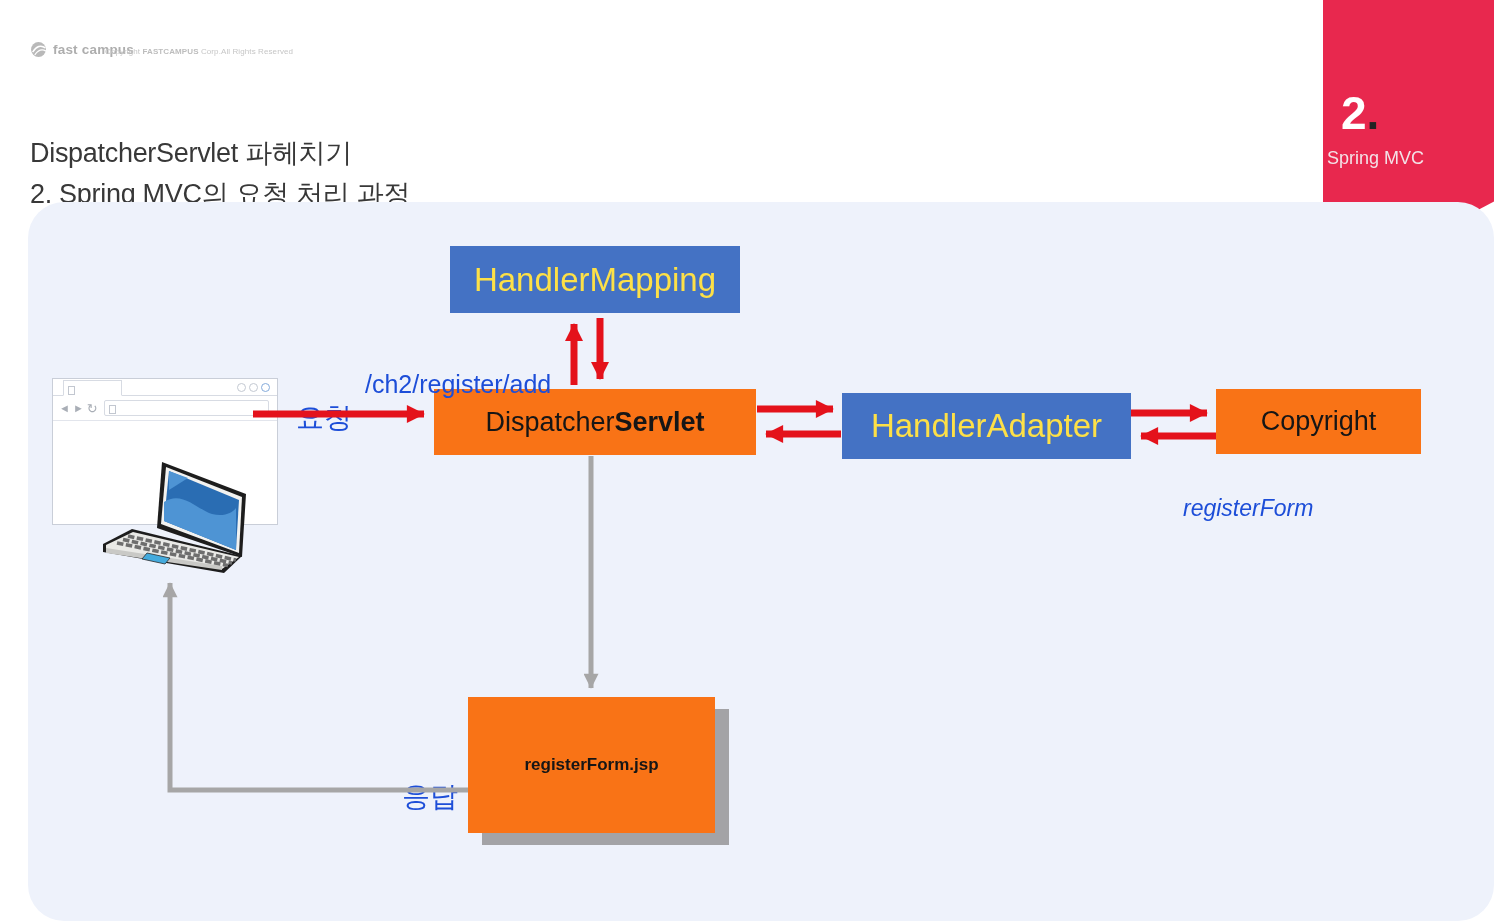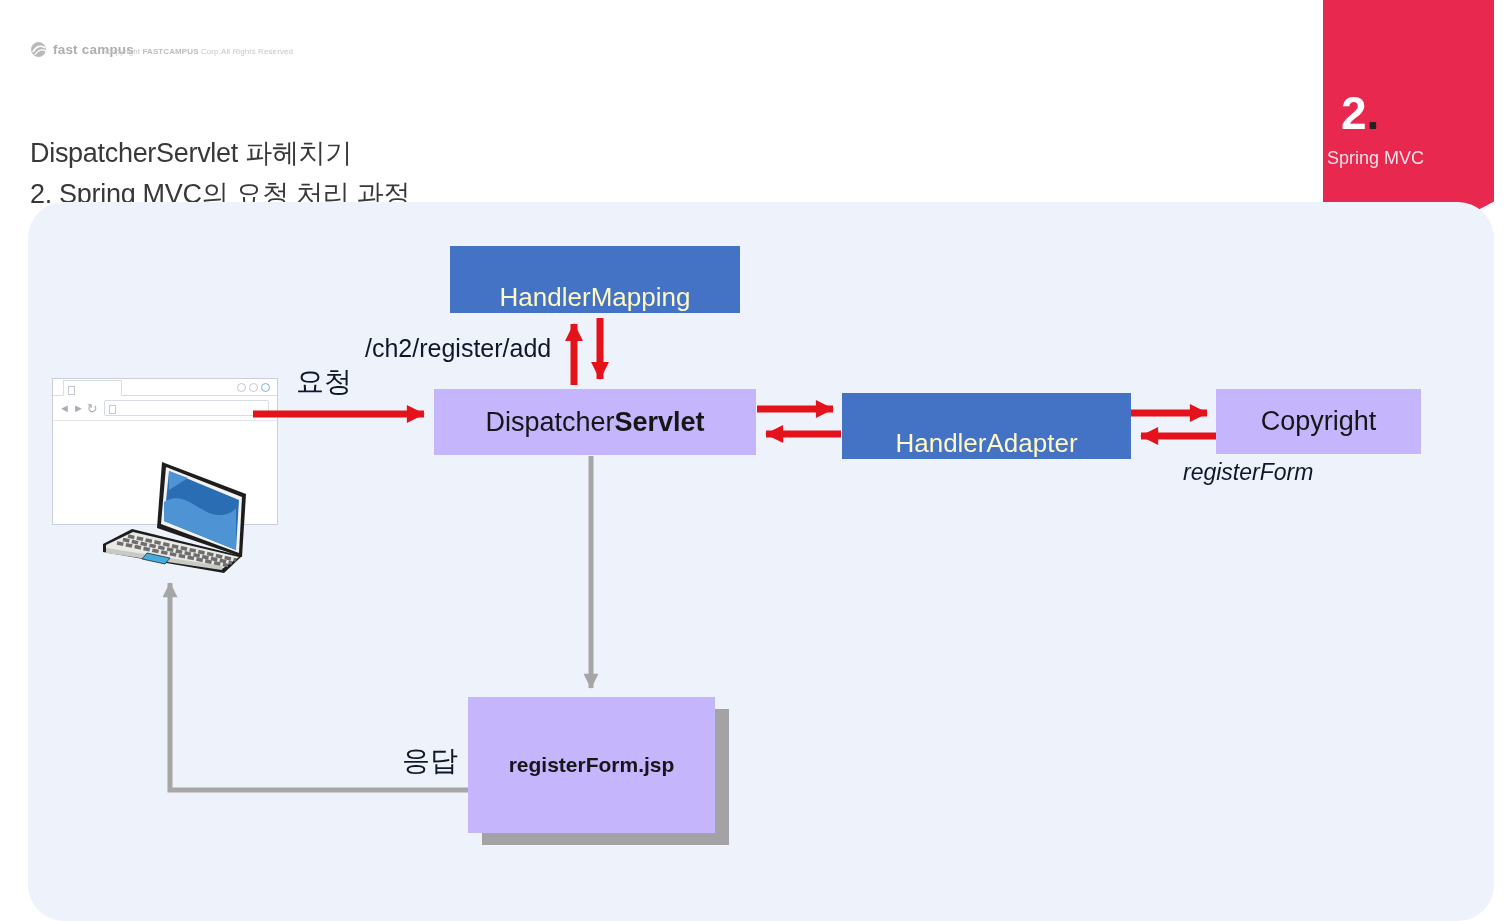--- a/index.html
+++ b/index.html
@@ -21,32 +21,32 @@
             clip-path:polygon(0 0,100% 0,100% 69%,0 100%); }
   #banner-number { position:absolute; left:18px; top:86px; font-size:46px; font-weight:bold; color:#ffffff; }
   #banner-number .dot { color:#232323; }
   #banner-label { position:absolute; left:4px; top:148px; font-size:18px; color:#f3e2e7; }
 
   
   #panel { left:28px; top:202px; width:1466px; height:719px; background:#EEF2FB; border-radius:36px; }
 
   
   .node { display:flex; align-items:center; justify-content:center; }
-  .blue-box  { background:#4472C4; color:#fef9c3; font-size:26px;align-items:flex-end; }
-  .gold-box  { background:#c4b5fd; color:#161616; font-size:27px; }
+  .blue-box  { background:#4472C4; color:#fde047; font-size:33px; }
+  .gold-box  { background:#f97316; color:#161616; font-size:27px; }
   #handler-mapping-box   { left:450px; top:246px; width:290px; height:67px; }
   #dispatcher-servlet-box{ left:434px; top:389px; width:322px; height:66px; }
   #dispatcher-servlet-box .suffix { font-weight:bold; }
   #handler-adapter-box   { left:842px; top:393px; width:289px; height:66px; }
   #controller-box        { left:1216px; top:389px; width:205px; height:65px; }
   #register-form-jsp-box { left:468px; top:697px; width:247px; height:136px;
-                           box-shadow:14px 12px 0 #a3a3a6; font-size:21px; font-weight:600;align-items:center; }
+                           box-shadow:14px 12px 0 #a3a3a6; font-size:17px; font-weight:600;align-items:center; }
 
   
-  .flabel { color:#0f172a; }
+  .flabel { color:#1d4ed8;margin-top:36px; }
   #request-label        { left:296px; top:363px; font-size:28px; }
   #request-path-label   { left:365px; top:334px; font-size:25px; }
   #response-label       { left:402px; top:742px; font-size:28px; }
   #controller-return-label { left:1183px; top:459px; font-size:23px; font-style:italic; }
 
   
   #browser-window { left:52px; top:378px; width:226px; height:147px; background:#ffffff;
                     border:1.5px solid #c9ced8; }
   #browser-tab-line { position:absolute; left:0; right:0; top:16px; border-top:1.5px solid #d7dbe3; }
   #browser-tab { position:absolute; left:10px; top:1px; width:59px; height:15.5px; background:#ffffff;

